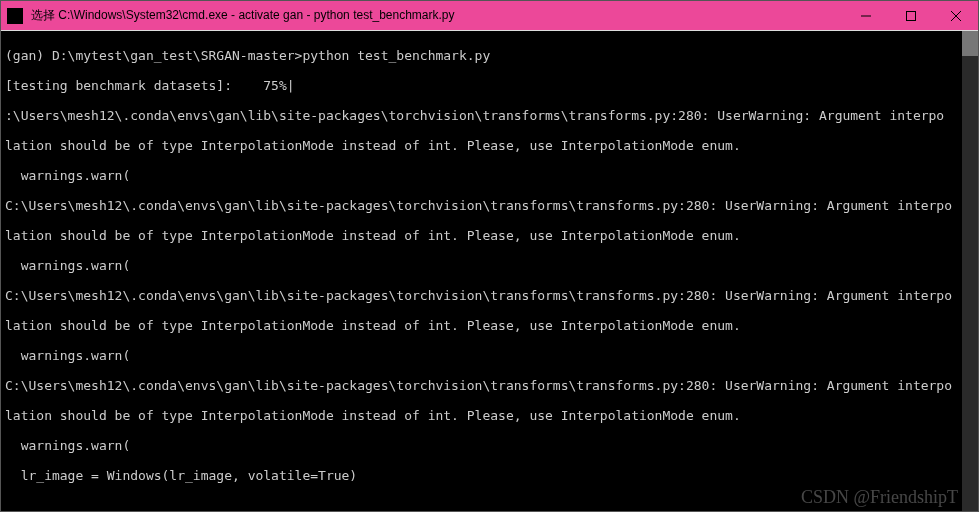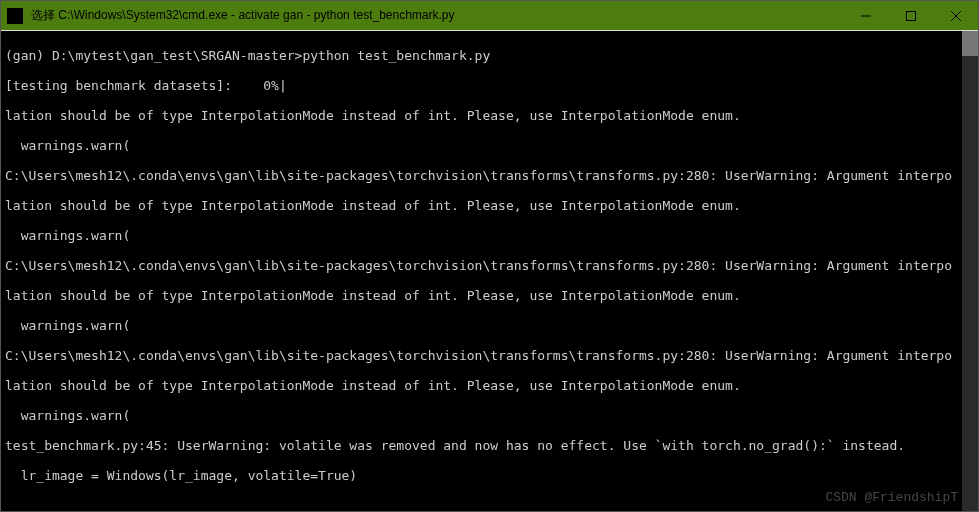--- a/index.html
+++ b/index.html
@@ -1,26 +1,26 @@
 <!DOCTYPE html>
 <html><head>
 <meta charset="utf-8">
 <style>
 * { margin: 0; padding: 0; box-sizing: border-box; }
 body { font-family: Consolas, monospace; background: #fff; width: 979px; height: 512px; overflow: hidden; }
 .window { border: 1px solid #555; width: 979px; height: 512px; display: flex; flex-direction: column; }
-.titlebar { display: flex; align-items: center; height: 30px; background: #4d7c0f; border-bottom: 1px solid #ddd; font-family: "Segoe UI", sans-serif; font-size: 12px; }
+.titlebar { display: flex; align-items: center; height: 30px; background: #ec4899; border-bottom: 1px solid #ddd; font-family: "Segoe UI", sans-serif; font-size: 12px; }
 .titlebar-icon { width: 16px; height: 16px; margin: 0 6px; background: #000; display: inline-block; }
 .titlebar-title { flex: 1; padding-left: 2px; }
 .winctl { display: flex; }
 .winbtn { width: 45px; height: 30px; display: flex; align-items: center; justify-content: center; cursor: pointer; }
 .terminal { flex: 1; background: #000; color: #ccc; font-size: 13px; line-height: 15px; padding: 2px 4px; overflow: hidden; position: relative; white-space: pre; }
 .scrollbar { position: absolute; right: 0; top: 0; width: 16px; height: 100%; background: #2a2a2a; }
 .scrollthumb { position: absolute; right: 0; top: 0; width: 16px; height: 25px; background: #777; }
-.watermark { position: absolute; right: 20px; bottom: 6px; color: rgba(200,200,200,0.35); font-size: 13px; font-family: Liberation Mono, monospace; pointer-events: none; }
+.watermark { position: absolute; right: 20px; bottom: 6px; color: rgba(200,200,200,0.35); font-size: 18px; font-family: Liberation Serif, serif; pointer-events: none; }
 </style>
 </head>
 <body>
 
 <div class="window">
   <div class="titlebar">
     <span class="titlebar-icon"></span>
     <span class="titlebar-title">选择 C:\Windows\System32\cmd.exe - activate  gan - python  test_benchmark.py</span>
     <div class="winctl">
       <div class="winbtn">
@@ -36,33 +36,33 @@
       <div class="winbtn close">
           <svg width="10" height="10">
             <line x1="0" y1="0" x2="10" y2="10" stroke="#000" stroke-width="1"></line>
             <line x1="10" y1="0" x2="0" y2="10" stroke="#000" stroke-width="1"></line>
           </svg>
         </div>
     </div>
   </div>
   <div class="terminal">
 <div>(gan) D:\mytest\gan_test\SRGAN-master&gt;python test_benchmark.py</div>
-<div><span>[testing benchmark datasets]:    0%|</span></div>
+<div><span>[testing benchmark datasets]:    75%|</span></div>
+<div>:\Users\mesh12\.conda\envs\gan\lib\site-packages\torchvision\transforms\transforms.py:280: UserWarning: Argument interpo</div>
 <div>lation should be of type InterpolationMode instead of int. Please, use InterpolationMode enum.</div>
 <div>  warnings.warn(</div>
 <div>C:\Users\mesh12\.conda\envs\gan\lib\site-packages\torchvision\transforms\transforms.py:280: UserWarning: Argument interpo</div>
 <div>lation should be of type InterpolationMode instead of int. Please, use InterpolationMode enum.</div>
 <div>  warnings.warn(</div>
 <div>C:\Users\mesh12\.conda\envs\gan\lib\site-packages\torchvision\transforms\transforms.py:280: UserWarning: Argument interpo</div>
 <div>lation should be of type InterpolationMode instead of int. Please, use InterpolationMode enum.</div>
 <div>  warnings.warn(</div>
 <div>C:\Users\mesh12\.conda\envs\gan\lib\site-packages\torchvision\transforms\transforms.py:280: UserWarning: Argument interpo</div>
 <div>lation should be of type InterpolationMode instead of int. Please, use InterpolationMode enum.</div>
 <div>  warnings.warn(</div>
-<div>test_benchmark.py:45: UserWarning: volatile was removed and now has no effect. Use `with torch.no_grad():` instead.</div>
 <div>  lr_image = Windows(lr_image, volatile=True)</div>
 
 
 
     <div class="scrollbar">
       <div class="scrollthumb"></div>
     </div>
     <div class="watermark">CSDN @FriendshipT</div>
   </div>
 </div>

